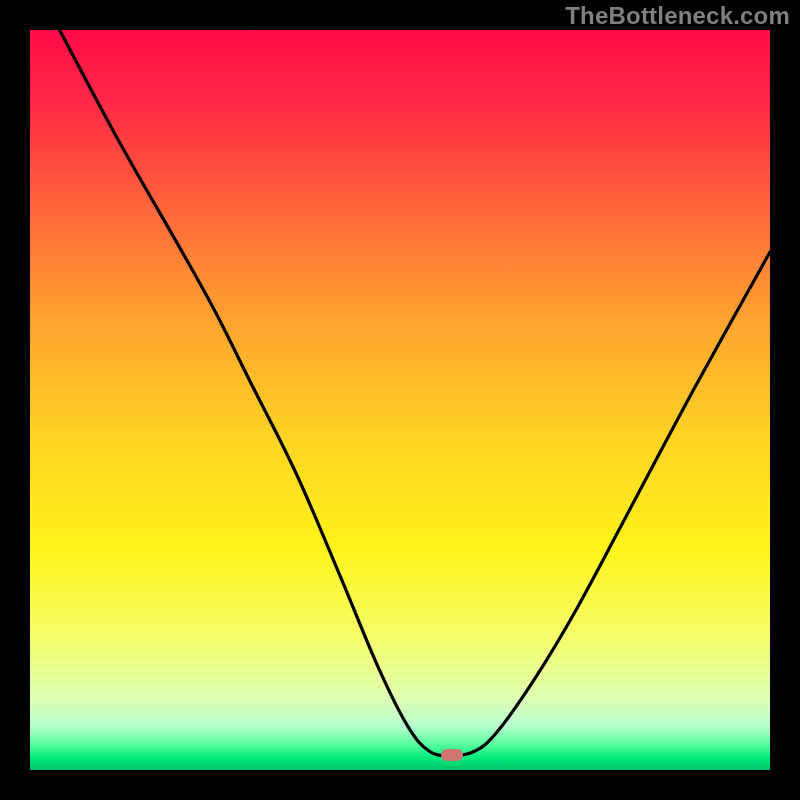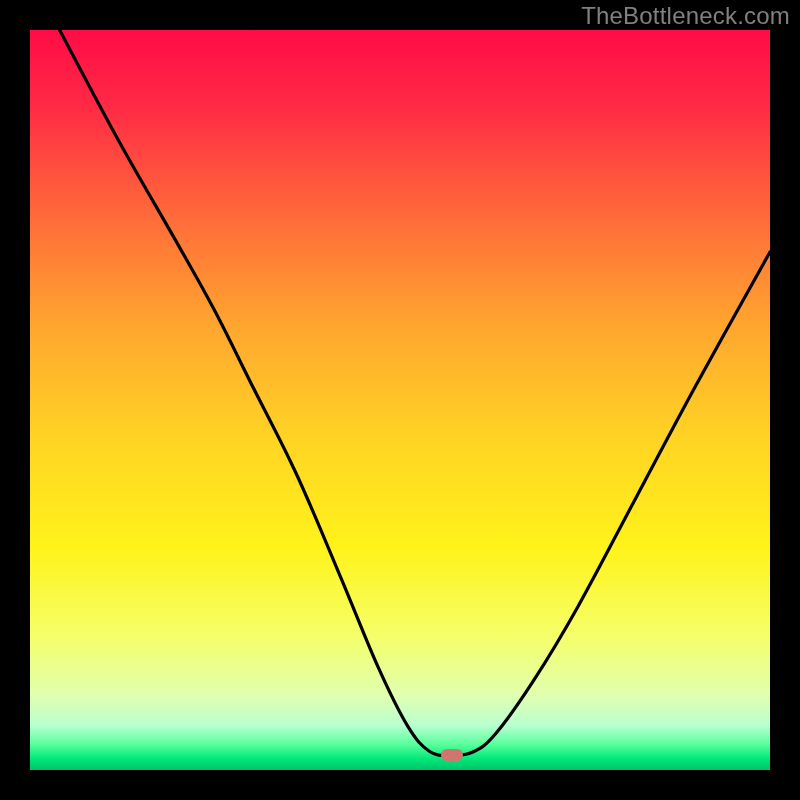--- a/index.html
+++ b/index.html
@@ -16,21 +16,21 @@
     width: 800px;
     height: 800px;
     background: #000;
   }
   .watermark {
     position: absolute;
     top: 2px;
     right: 10px;
     color: #808080;
     font-size: 24px;
-    font-weight: 400;
+    font-weight: 700;
     letter-spacing: 0.2px;
     z-index: 10;
     user-select: none;
   }
   .plot-area {
     position: absolute;
     left: 30px;
     top: 30px;
     width: 740px;
     height: 740px;

